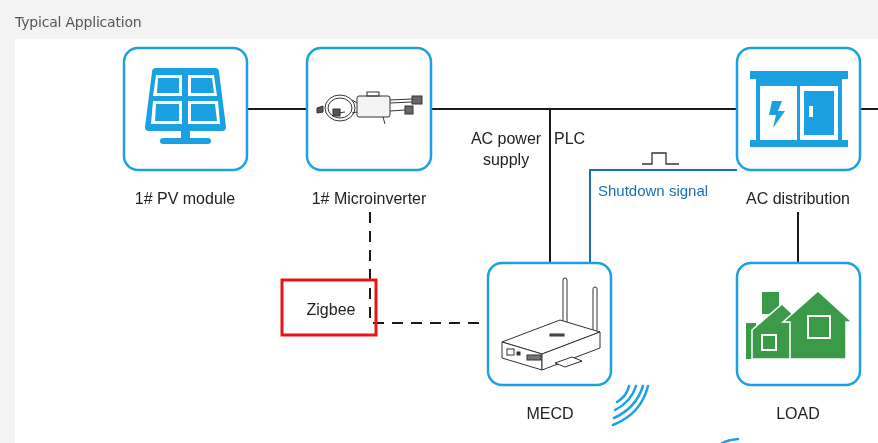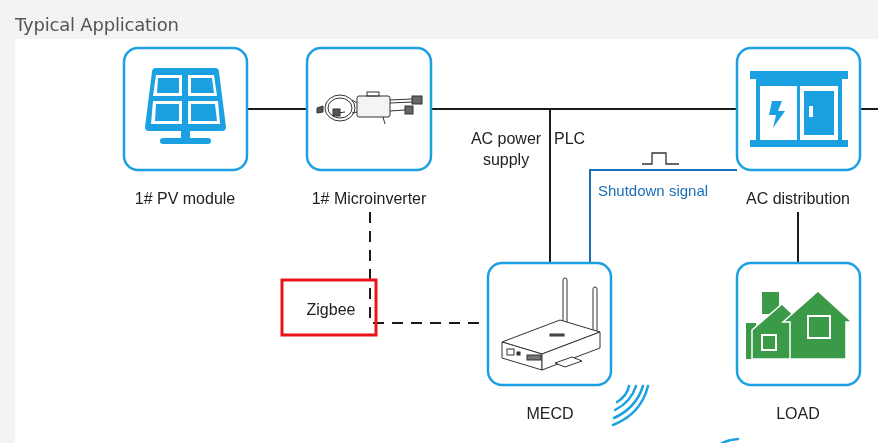--- a/index.html
+++ b/index.html
@@ -4,21 +4,21 @@
   <style>
     html, body { margin: 0; padding: 0; }
     body {
       width: 878px; height: 443px; overflow: hidden;
       background: #f3f3f3;
       font-family: "Liberation Sans", sans-serif;
       position: relative;
     }
     .section-title {
       position: absolute; left: 15px; top: 14px;
-      font-size: 18px; color: #555555;
+      font-size: 14px; color: #555555;
       font-family: "DejaVu Sans", sans-serif;
       letter-spacing: -0.2px;
     }
     .panel {
       position: absolute; left: 15px; top: 39px;
       width: 863px; height: 404px; background: #ffffff;
       overflow: hidden;
     }
     svg.diagram { position: absolute; left: 0; top: 0; }
     .lbl { font-family: "Liberation Sans", sans-serif; font-size: 16px; fill: #222222; }

